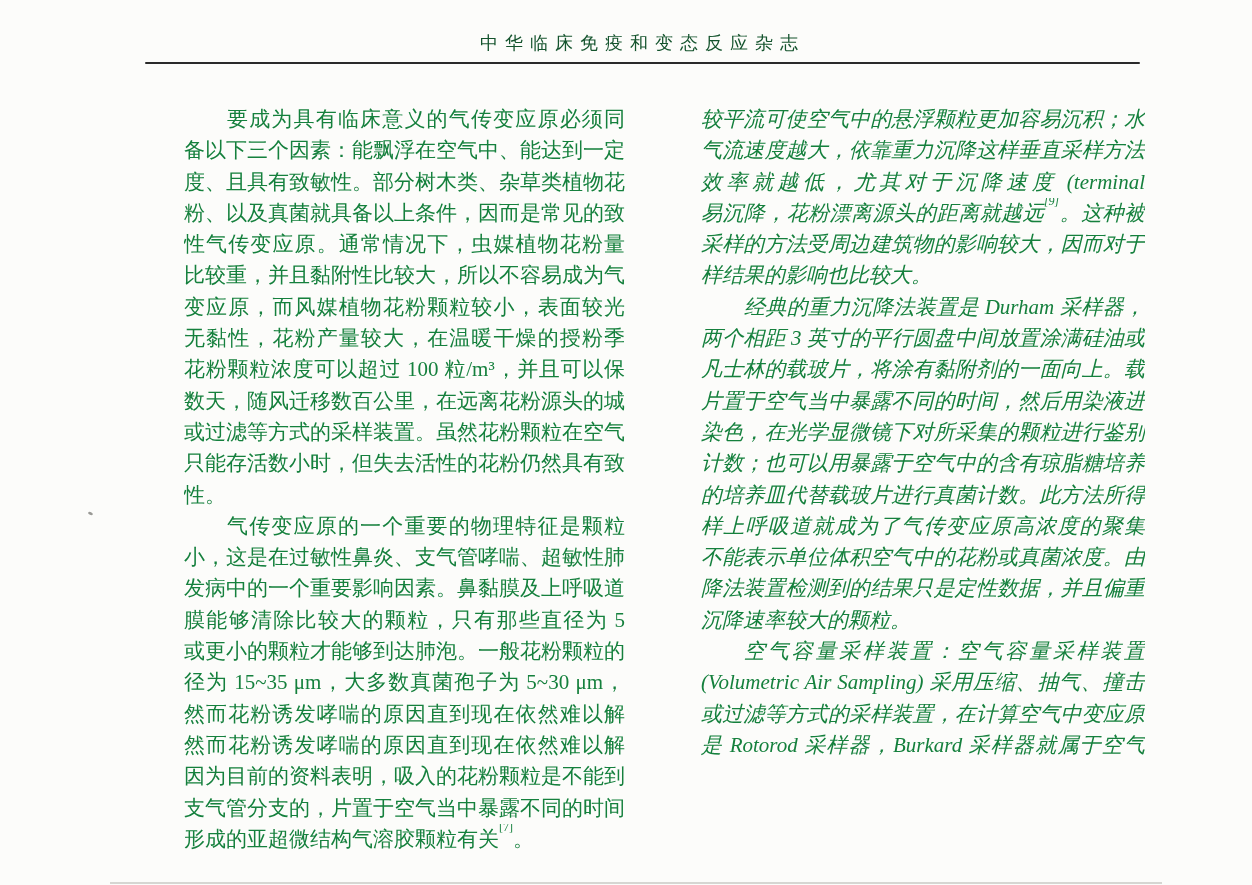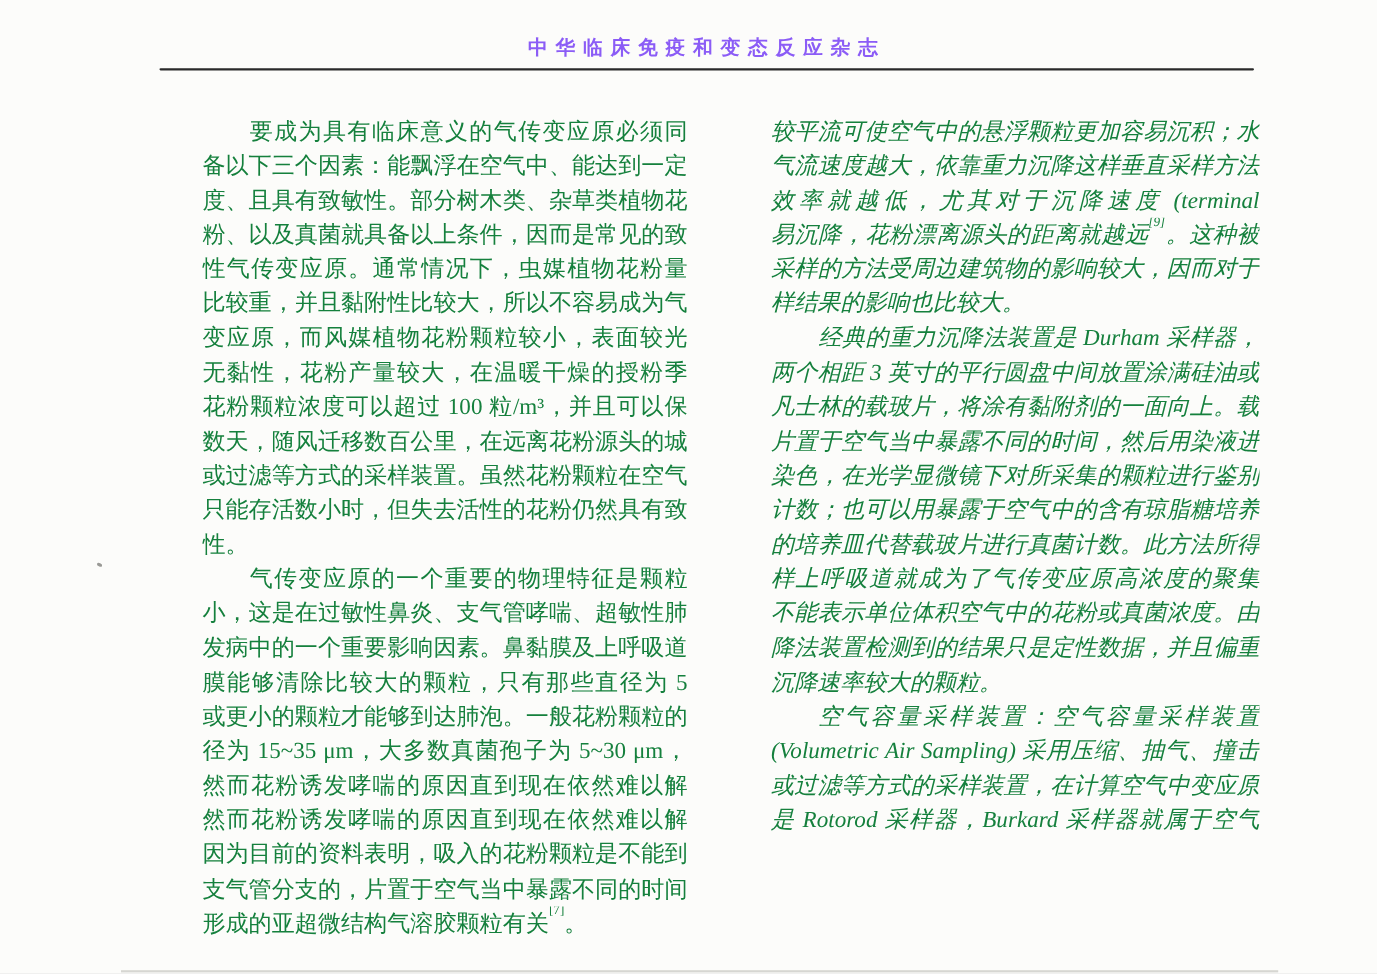--- a/index.html
+++ b/index.html
@@ -16,23 +16,23 @@
     font-family: "Liberation Serif", "DejaVu Serif", serif;
     color: #1b1b1b;
   }
   .journal-header {
     position: absolute;
     left: 145px;
     width: 995px;
     top: 31px;
     text-align: center;
     font-size: 18px;
-    font-weight: bold;
+    font-weight: normal;
     letter-spacing: 7px;
-    color: #8b5cf6;
+    color: #14532d;
   }
   .header-rule {
     position: absolute;
     left: 145px;
     top: 62px;
     width: 995px;
     height: 2px;
     background: #2a2a2a;
     border-radius: 1px;
   }

